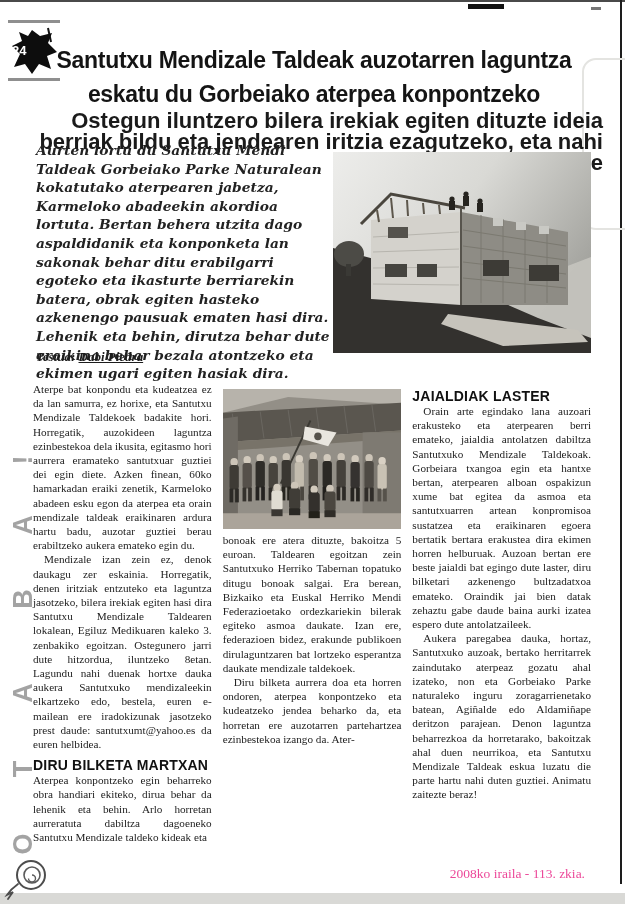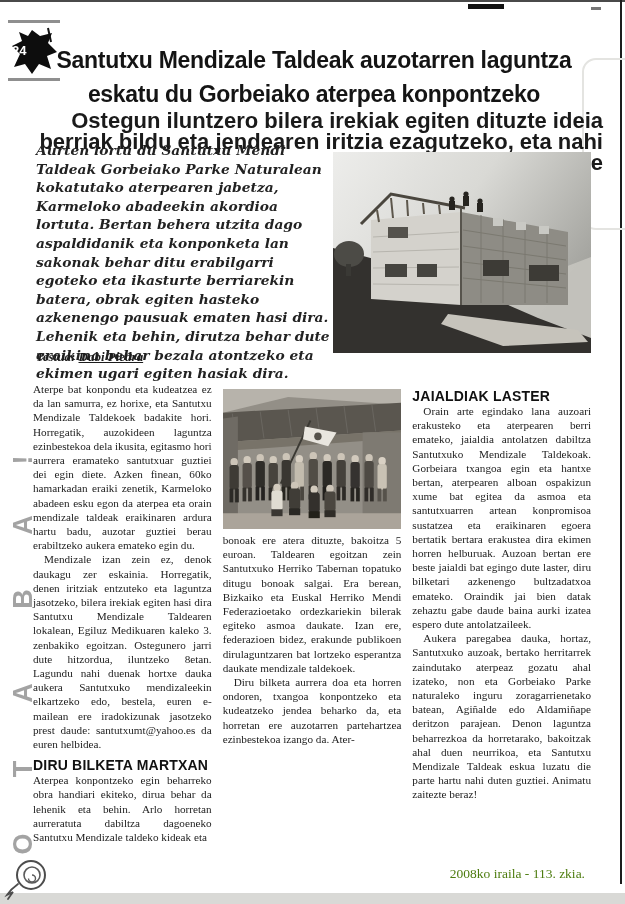--- a/index.html
+++ b/index.html
@@ -51,21 +51,21 @@
 
   
   .vletter{position:absolute;left:6px;width:34px;height:34px;text-align:center;
            transform:rotate(-90deg);font-family:"Liberation Sans",sans-serif;
            font-weight:700;font-size:27px;line-height:34px;color:#a3a3a3;}
   .vl-0{top:443px;}.vl-1{top:508px;}.vl-2{top:582px;}.vl-3{top:676px;}.vl-4{top:752px;}.vl-5{top:827px;}
 
   .snail{position:absolute;left:3px;top:853px;}
 
   .footer{position:absolute;left:285px;top:866px;width:300px;text-align:right;margin:0;
-          font-size:13.5px;color:#4d7c0f;}
+          font-size:13.5px;color:#ec4899;}
 </style>
 </head>
 <body>
 
 <div class="page">
 
   <div class="top-hairline"></div>
   <div class="top-dash"></div>
   <div class="top-tick"></div>
   <div class="right-line"></div>
@@ -280,21 +280,21 @@
               </g>
             <g transform="translate(115,101)">
                 <circle r="4" fill="#cdc5b8"></circle>
                 <rect x="-6" y="3" width="12" height="20" rx="3" fill="#4b4740"></rect>
                 <rect x="-6" y="22" width="12" height="7" fill="#2f2c27"></rect>
               </g>
           </g>
         </svg>
       </div>
       <p>bonoak ere atera dituzte, bakoitza 5 euroan. Taldearen egoitzan zein Santutxuko Herriko Tabernan topatuko ditugu bonoak salgai. Era berean, Bizkaiko eta Euskal Herriko Mendi Federazioetako ordezkariekin bilerak egiteko asmoa daukate. Izan ere, federazioen bidez, erakunde publikoen dirulaguntzaren bat lortzeko esperantza daukate mendizale taldekoek.</p>
-      <p class="ind">Diru bilketa aurrera doa eta horren ondoren, txangoa konpontzeko eta kudeatzeko jendea beharko da, eta horretan ere auzotarren partehartzea ezinbestekoa izango da. Ater-</p>
+      <p class="ind">Diru bilketa aurrera doa eta horren ondoren, aterpea konpontzeko eta kudeatzeko jendea beharko da, eta horretan ere auzotarren partehartzea ezinbestekoa izango da. Ater-</p>
     </div>
 
     <div class="col">
       <h3>JAIALDIAK LASTER</h3>
       <p class="ind">Orain arte egindako lana auzoari erakusteko eta aterpearen berri emateko, jaialdia antolatzen dabiltza Santutxuko Mendizale Taldekoak. Gorbeiara txangoa egin eta hantxe bertan, aterpearen alboan ospakizun xume bat egitea da asmoa eta santutxuarren artean konpromisoa sustatzea eta eraikinaren egoera bertatik bertara erakustea dira ekimen horren helburuak. Auzoan bertan ere beste jaialdi bat egingo dute laster, diru bilketari azkenengo bultzadatxoa emateko. Oraindik jai bien datak zehaztu gabe daude baina aurki izatea espero dute antolatzaileek.</p>
       <p class="ind">Aukera paregabea dauka, hortaz, Santutxuko auzoak, bertako herritarrek zaindutako aterpeaz gozatu ahal izateko, non eta Gorbeiako Parke naturaleko inguru zoragarrienetako batean, Agiñalde edo Aldamiñape deritzon parajean. Denon laguntza beharrezkoa da horretarako, bakoitzak ahal duen neurrikoa, eta Santutxu Mendizale Taldeak eskua luzatu die parte hartu nahi duten guztiei. Animatu zaitezte beraz!</p>
     </div>
   </div>
 
   <span class="vletter vl-0">!</span>

